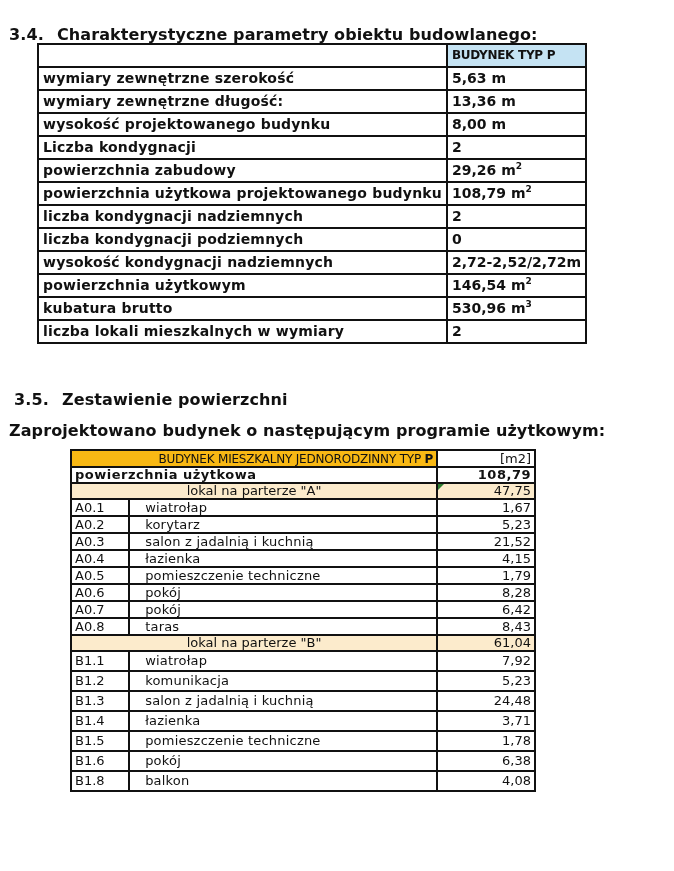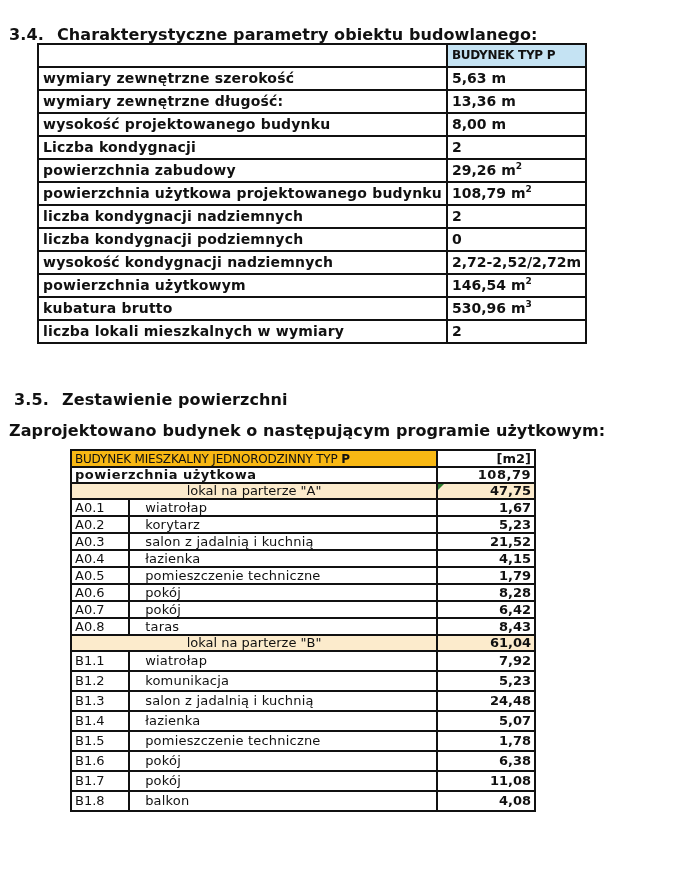--- a/index.html
+++ b/index.html
@@ -16,23 +16,23 @@
   #params td { border: 2px solid #111; height: 21px; padding: 0 4px; line-height: 21px; white-space: nowrap; font-weight: bold; }
   #params td.lab { width: 383px; letter-spacing: 0.2px; }
   #params td.val { width: 132px; }
   #params tr.head td.val { background: #c5e3f3; font-size: 12px; letter-spacing: -0.3px; }
   #params sup { font-size: 9px; line-height: 0; vertical-align: 6px; }
 
   #areas { left: 70px; top: 449px; width: 466px; font-size: 13px; }
   #areas td { border: 2px solid #111; padding: 0 3px; white-space: nowrap; line-height: 14px; }
   #areas td.code { width: 52px; }
   #areas td.name { width: 298px; letter-spacing: 0.2px; padding-left: 15px; }
-  #areas td.num { width: 95px; text-align: right; font-weight: bold; }
+  #areas td.num { width: 95px; text-align: right; }
   #areas tr.hdr td { height: 15px; }
-  #areas tr.hdr td.title { background: #f8b814; text-align: left; font-size: 12px; letter-spacing: -0.2px; }
+  #areas tr.hdr td.title { background: #f8b814; text-align: right; font-size: 12px; letter-spacing: -0.2px; }
   #areas tr.total td { font-weight: bold; height: 13px; letter-spacing: 0.5px; }
   #areas tr.sub td { background: #fcebcc; height: 14px; }
   #areas tr.sub td.title { text-align: center; border-left: 2px solid #111; }
   #areas tr.sub td.num { position: relative; }
   #areas tr.sub td.num .flag { position: absolute; left: 0; top: 0; width: 0; height: 0;
        border-top: 6px solid #2e7d32; border-right: 6px solid transparent; }
   #areas tr.rowA td { height: 15px; margin-left: 28px; }
   #areas tr.rowB td { height: 18px; }
 </style>
 </head>
@@ -173,36 +173,31 @@
         <td class="num">5,23</td>
       </tr>
       <tr class="rowB">
         <td class="code">B1.3</td>
         <td class="name">salon z jadalnią i kuchnią</td>
         <td class="num">24,48</td>
       </tr>
       <tr class="rowB">
         <td class="code">B1.4</td>
         <td class="name">łazienka</td>
-        <td class="num">5,07</td>
+        <td class="num">3,71</td>
       </tr>
       <tr class="rowB">
         <td class="code">B1.5</td>
         <td class="name">pomieszczenie techniczne</td>
         <td class="num">1,78</td>
       </tr>
       <tr class="rowB">
         <td class="code">B1.6</td>
         <td class="name">pokój</td>
         <td class="num">6,38</td>
       </tr>
       <tr class="rowB">
-        <td class="code">B1.7</td>
-        <td class="name">pokój</td>
-        <td class="num">11,08</td>
-      </tr>
-      <tr class="rowB">
         <td class="code">B1.8</td>
         <td class="name">balkon</td>
         <td class="num">4,08</td>
       </tr>
     </tbody>
 </table>
 
 </body></html>

